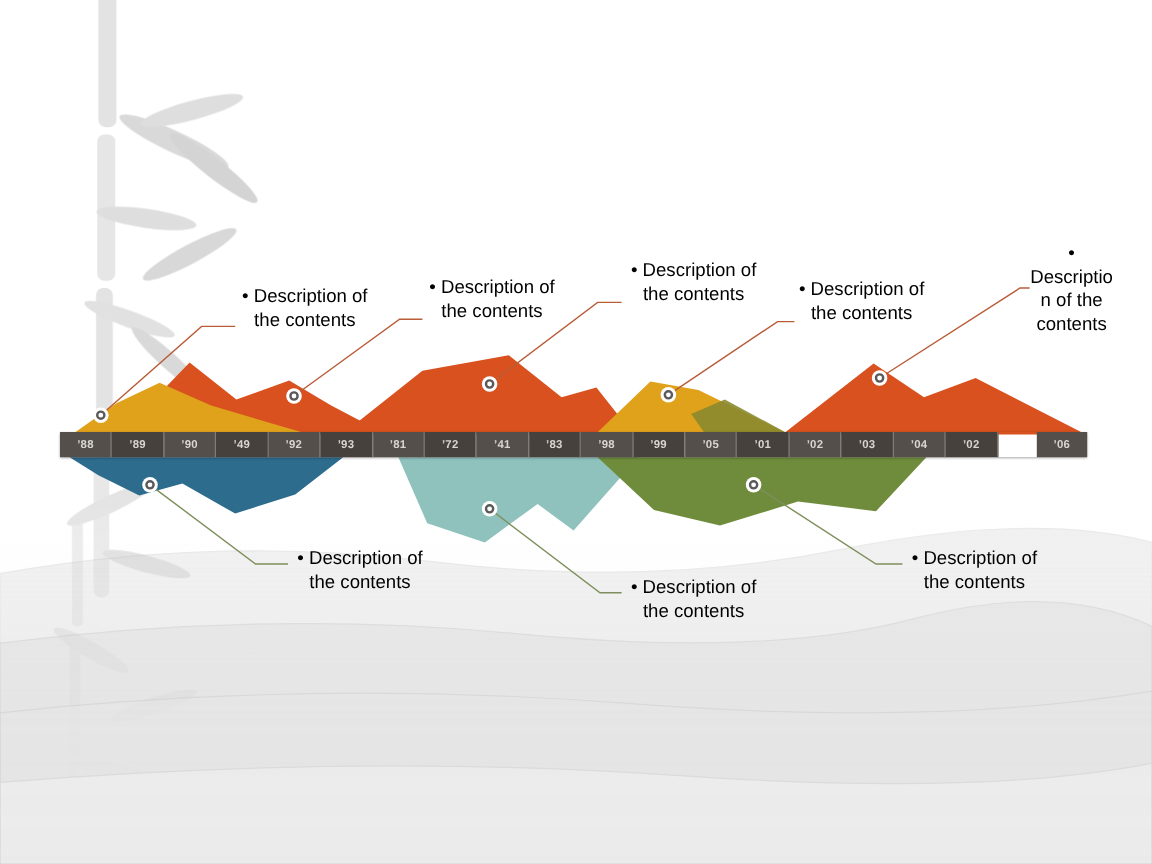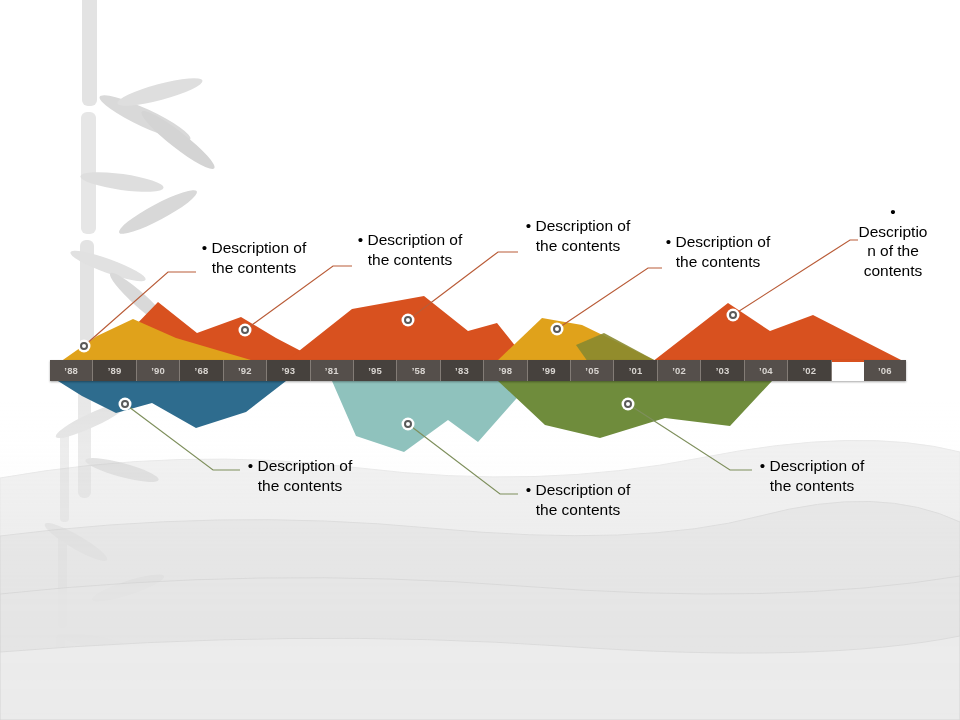--- a/index.html
+++ b/index.html
@@ -145,36 +145,36 @@
     <div class="timeline-seg">
         <span class="year-label">’88</span>
       </div>
     <div class="timeline-seg">
         <span class="year-label">’89</span>
       </div>
     <div class="timeline-seg">
         <span class="year-label">’90</span>
       </div>
     <div class="timeline-seg">
-        <span class="year-label">’68</span>
+        <span class="year-label">’49</span>
       </div>
     <div class="timeline-seg">
         <span class="year-label">’92</span>
       </div>
     <div class="timeline-seg">
         <span class="year-label">’93</span>
       </div>
     <div class="timeline-seg">
         <span class="year-label">’81</span>
       </div>
     <div class="timeline-seg">
-        <span class="year-label">’95</span>
-      </div>
-    <div class="timeline-seg">
-        <span class="year-label">’58</span>
+        <span class="year-label">’72</span>
+      </div>
+    <div class="timeline-seg">
+        <span class="year-label">’41</span>
       </div>
     <div class="timeline-seg">
         <span class="year-label">’83</span>
       </div>
     <div class="timeline-seg">
         <span class="year-label">’98</span>
       </div>
     <div class="timeline-seg">
         <span class="year-label">’99</span>
       </div>

